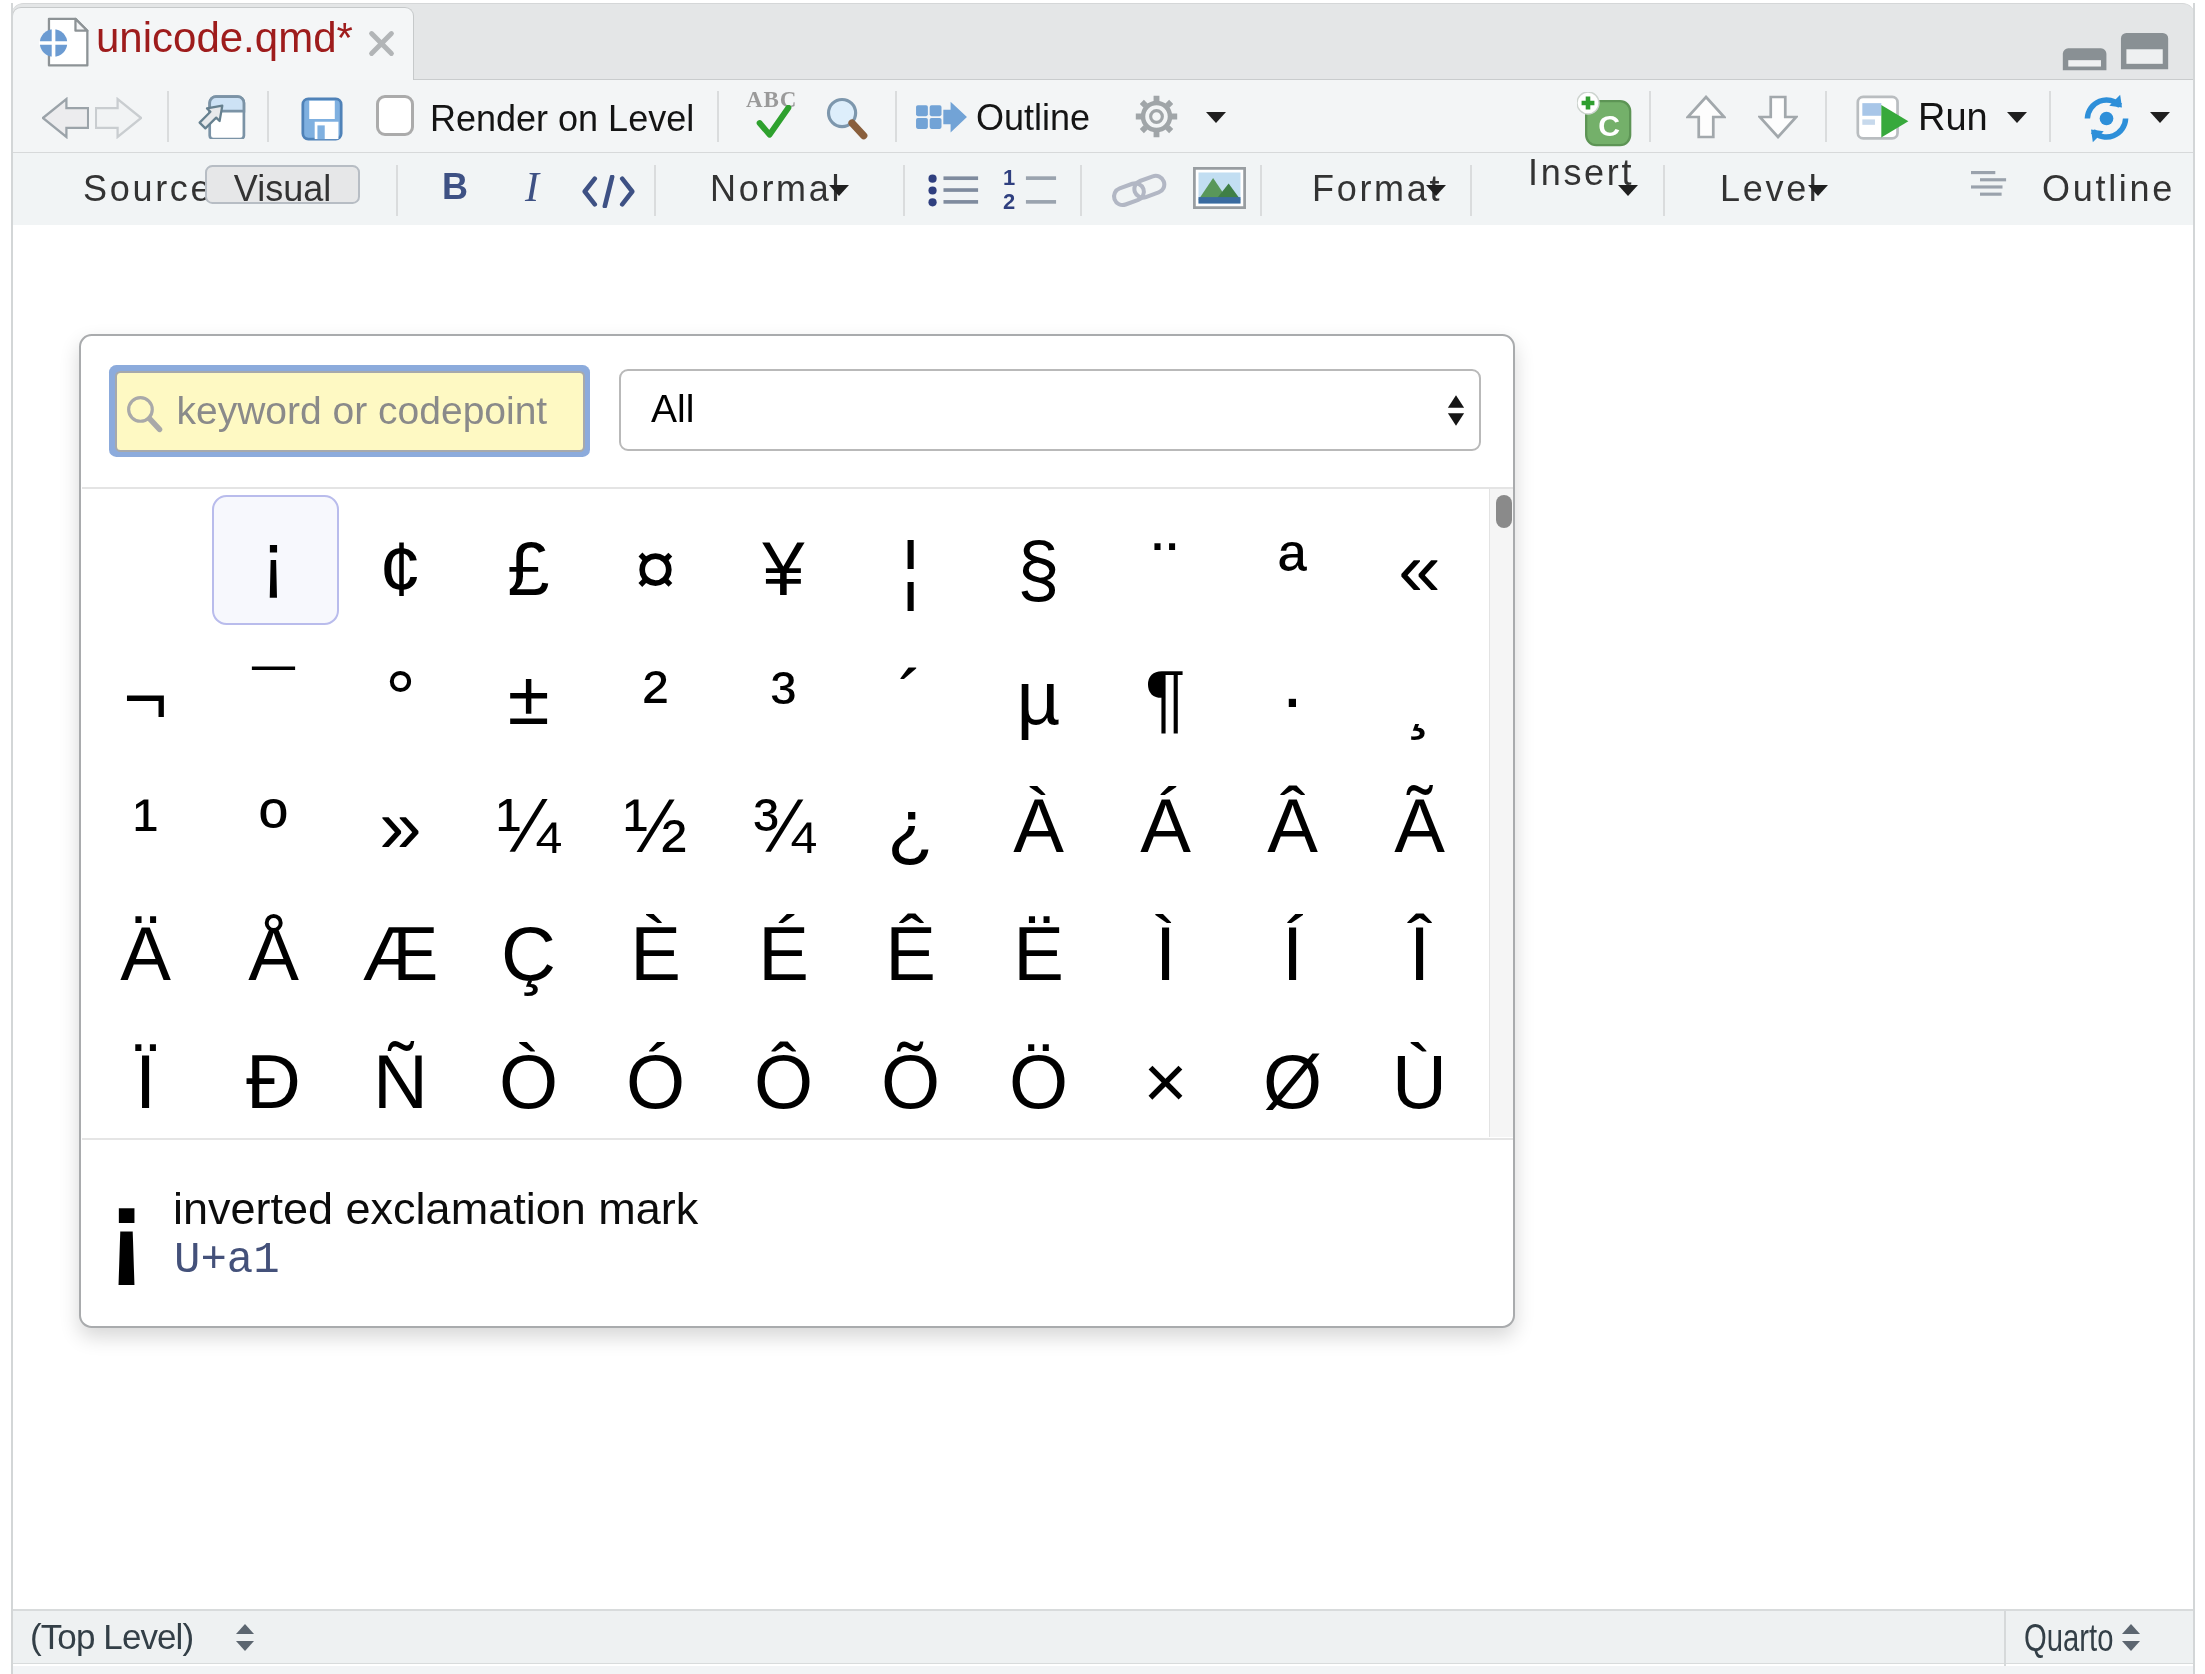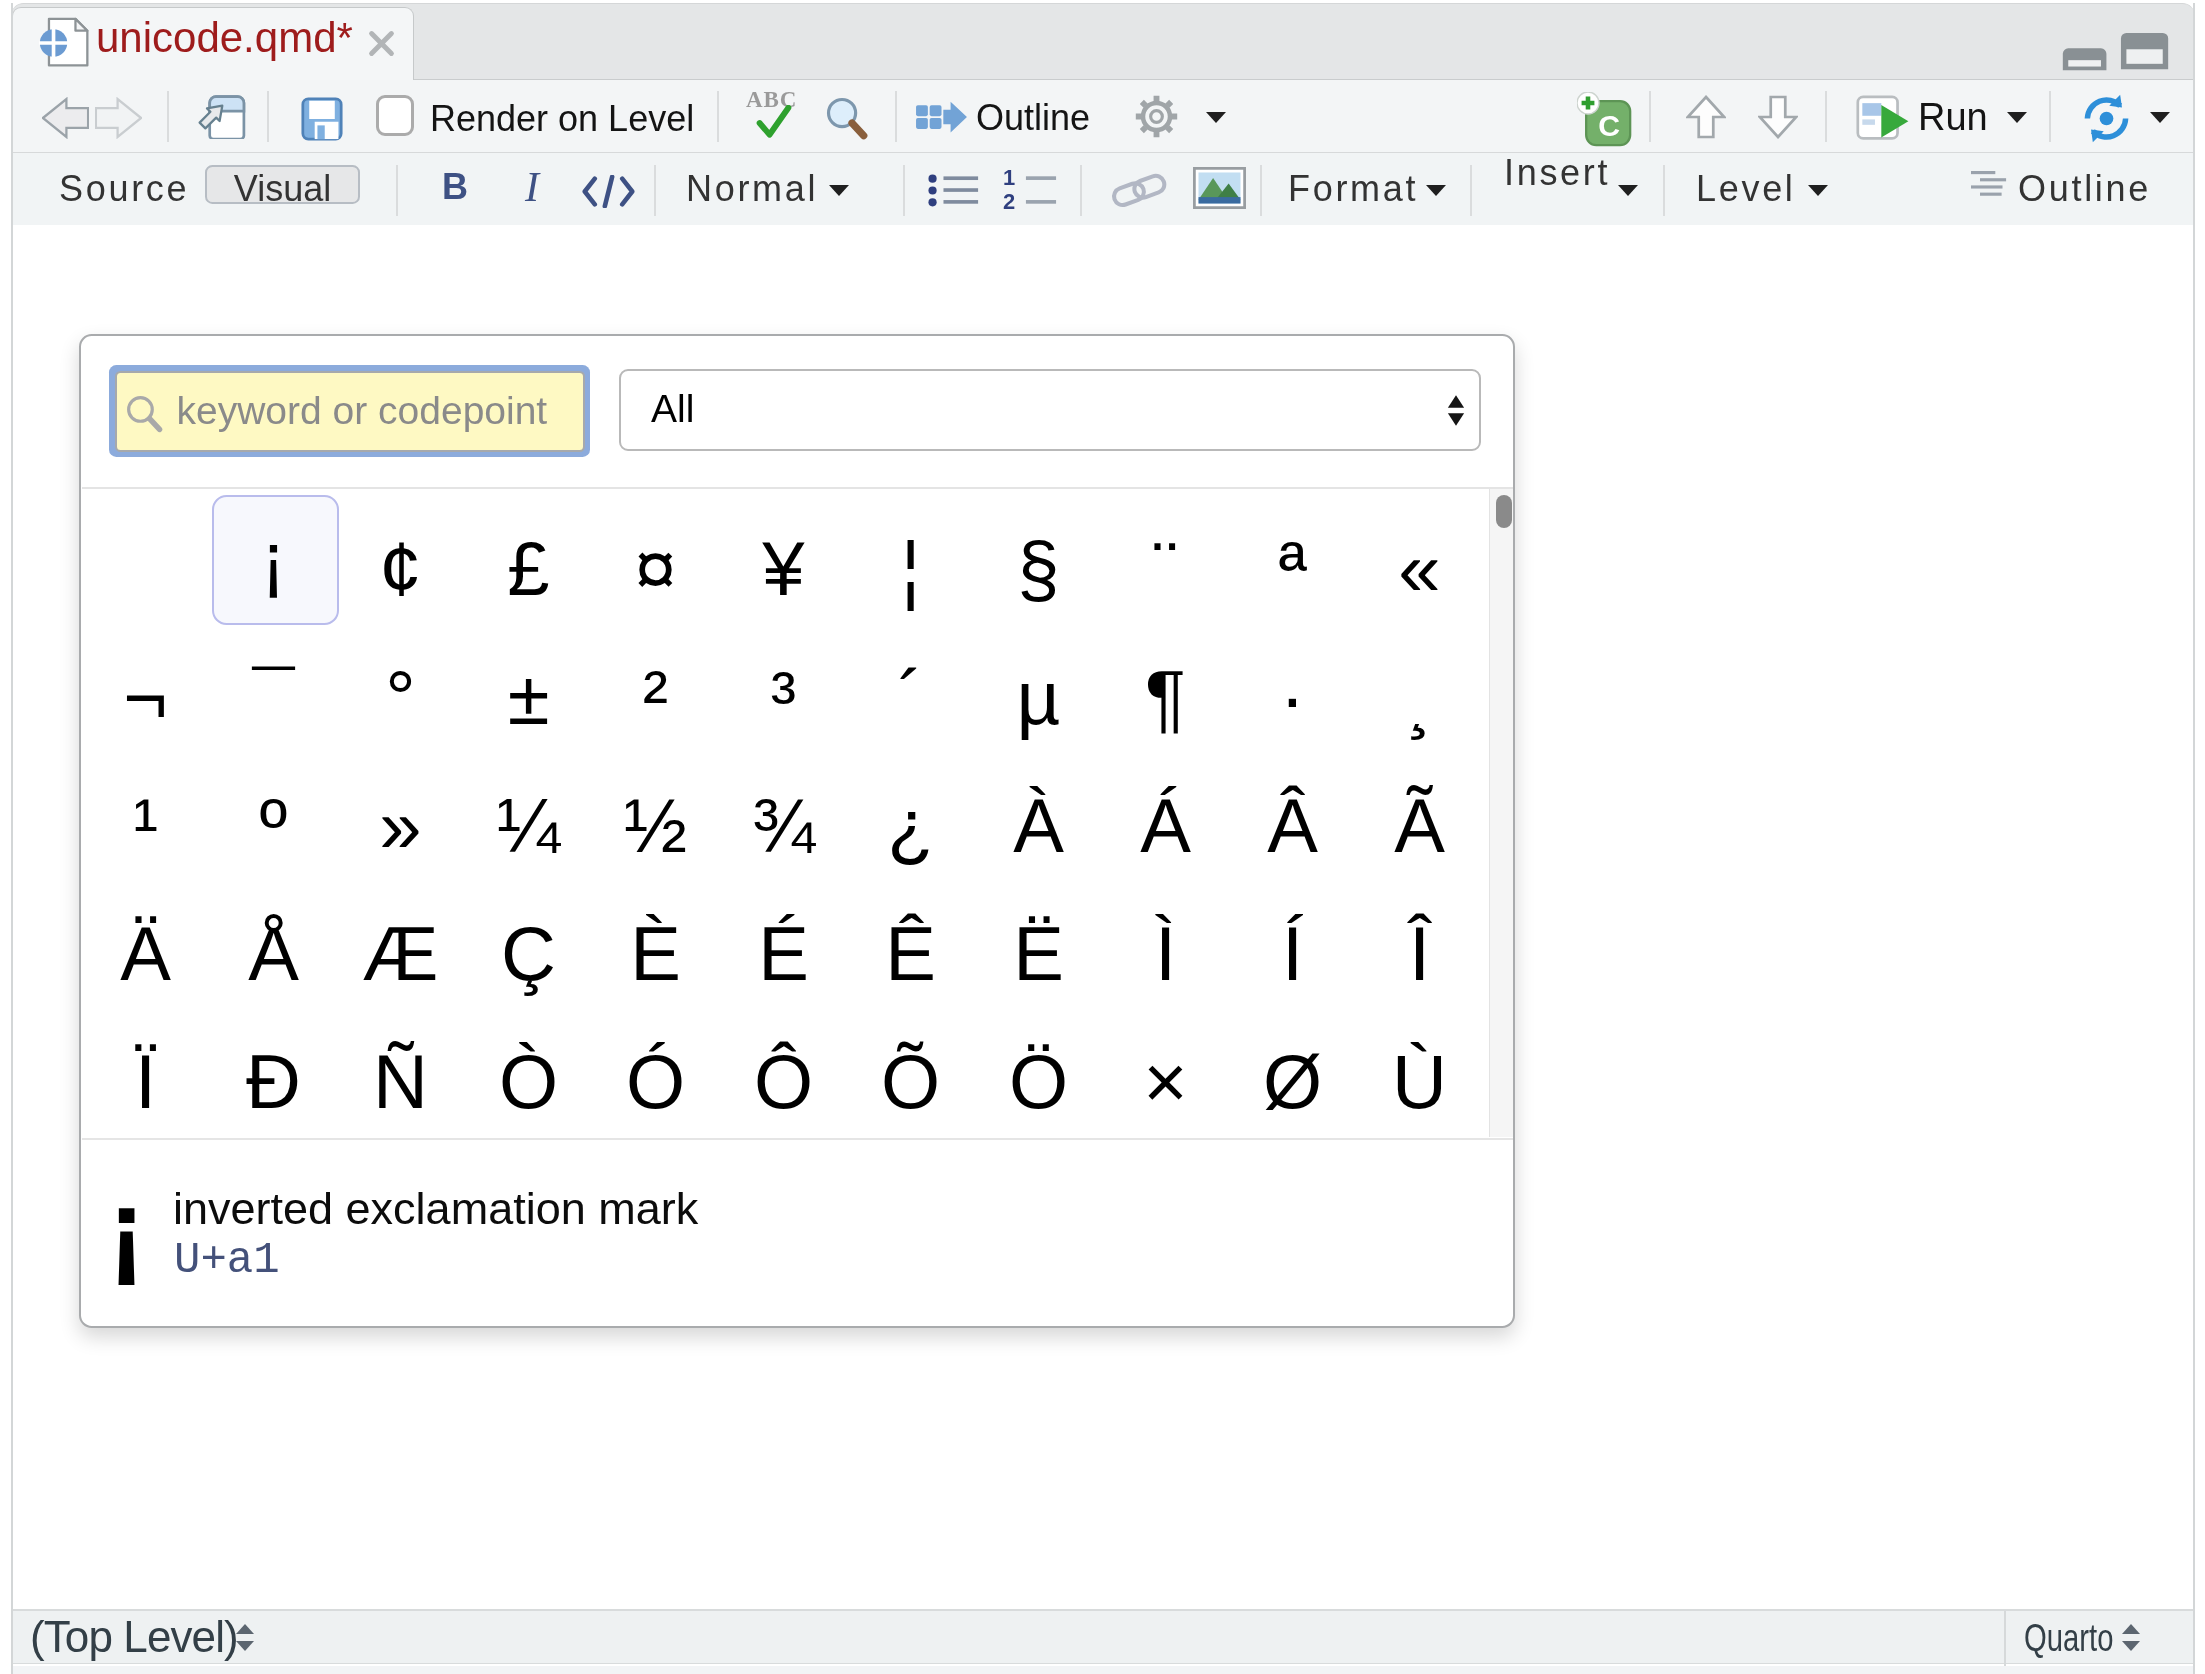--- a/index.html
+++ b/index.html
@@ -14,41 +14,41 @@
 #row2 { position:absolute; left:11px; top:153px; width:2184px; height:73px; background:#f1f4f5; border-bottom:1.8px solid #d4d7d8; }
 #content { position:absolute; left:12.7px; top:225px; width:2180px; height:1384px; background:#ffffff; }
 #statusbar { position:absolute; left:11px; top:1609px; width:2184px; height:55px; background:#eef1f2; border-top:2.7px solid #d8dbdc; border-bottom:1.8px solid #d8dbdc; }
 #bottomstrip { position:absolute; left:11px; top:1666px; width:2184px; height:9px; background:#f2f4f6; }
 #paneL { position:absolute; left:11px; top:2.7px; width:1.8px; height:1672px; background:#d3d6d7; }
 #paneR { position:absolute; left:2193px; top:2.7px; width:1.8px; height:1672px; background:#d3d6d7; }
 .vsep1 { position:absolute; top:91px; width:1.8px; height:51px; background:#dadcdd; }
 .vsep2 { position:absolute; top:165px; width:1.8px; height:51px; background:#dadcdd; }
 .t1r { position:absolute; font-size:36px; line-height:42px; color:#141414; }
 .t1b { position:absolute; font-size:38px; line-height:44px; color:#141414; }
-.t2 { position:absolute; font-size:36px; line-height:42px; color:#333333; letter-spacing:2.7px; }
+.t2 { position:absolute; font-size:36px; line-height:42px; color:#333333; letter-spacing:2.7px;margin-left:24px; }
 .tri { position:absolute; width:0; height:0; border-left:10px solid transparent; border-right:10px solid transparent; border-top:11.8px solid #1f1f1f; }
 
 #dialog { position:absolute; left:79px; top:334px; width:1436px; height:994px; background:#fff;
   border:2.7px solid #a9abad; border-radius:12.7px; box-shadow:0 9px 20px rgba(0,0,0,0.16); }
 #ring { position:absolute; left:109px; top:365px; width:481px; height:92px; background:#8cabdc; border-radius:7.3px; }
 #sinput { position:absolute; left:5.5px; top:5.5px; width:470px; height:81px; background:#fef9c3; border:2.7px solid #a6a9ac; border-radius:5.5px;
   font-size:39px; line-height:75px; color:#8a8a8a; padding-left:60px; }
 #sel { position:absolute; left:619px; top:369px; width:862px; height:82px; background:#fff; border:2.7px solid #b9b9b9; border-radius:9px;
   font-size:39px; line-height:76px; color:#000; padding-left:30px; }
 #hr1 { position:absolute; left:82px; top:487px; width:1431px; height:1.8px; background:#e4e4e4; }
 #hr2 { position:absolute; left:82px; top:1138px; width:1431px; height:1.8px; background:#e5e5e5; }
 .g { position:absolute; width:127px; text-align:center; font-size:76px; line-height:85px; color:#000; }
 #selcell { position:absolute; left:212px; top:495px; width:127px; height:130px; background:#f7f8fd; border:2.7px solid #b9bcec; border-radius:14.5px; }
 #sbtrack { position:absolute; left:1489px; top:489px; width:23.6px; height:648px; background:#f5f5f5; border-left:1.8px solid #e3e3e3; }
 #sbthumb { position:absolute; left:1496px; top:495px; width:16.4px; height:33px; background:#8a8a8a; border-radius:8.2px; }
 #bigglyph { position:absolute; left:99px; top:1167px; width:55px; text-align:center; font-size:111px; line-height:124px; font-weight:bold; color:#000; }
 #iline1 { position:absolute; left:173px; top:1184px; font-size:45px; line-height:50px; color:#0c0c0c; }
 #iline2 { position:absolute; left:174px; top:1236px; font-family:"Liberation Mono", monospace; font-size:44px; line-height:48px; color:#44517a; }
 
-#toplevel { position:absolute; left:30px; top:1616px; font-size:44px; line-height:42px; color:#333f47; letter-spacing:-0.9px; }
+#toplevel { position:absolute; left:30px; top:1616px; font-size:35px; line-height:42px; color:#333f47; letter-spacing:-0.9px; }
 #quarto { position:absolute; left:2024px; top:1617px; font-size:38px; line-height:42px; color:#333f47; transform:scaleX(0.77); transform-origin:0 0; }
 .statsep { position:absolute; top:1611px; width:1.8px; height:55px; background:#d6d9da; }
 </style>
 </head>
 <body>
 <div id="strip"></div>
 <div id="tab"></div>
 <div id="row1"></div>
 <div id="row2"></div>
 <div id="content"></div>

